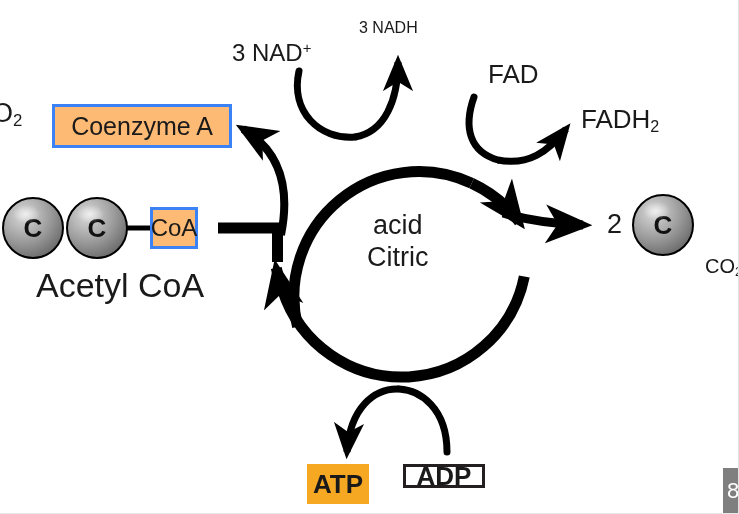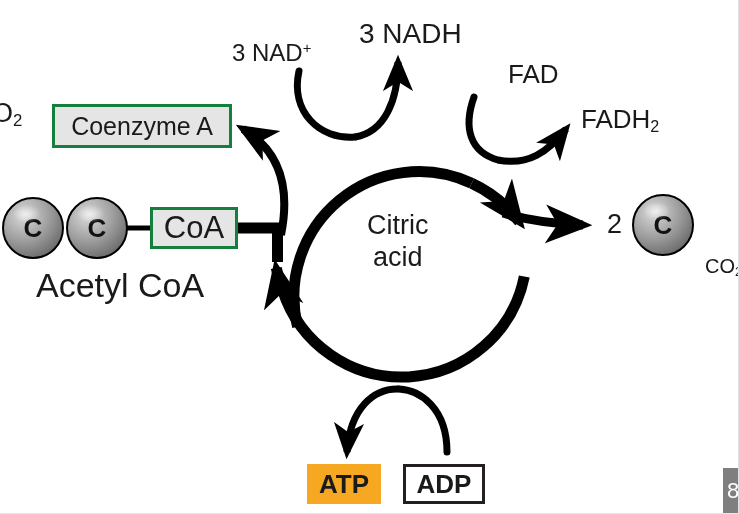--- a/index.html
+++ b/index.html
@@ -43,22 +43,22 @@
     position: absolute;
     box-sizing: border-box;
     display: flex;
     align-items: center;
     justify-content: center;
     color: #1a1a1a;
     font-family: "Liberation Sans", sans-serif;
     white-space: nowrap;
   }
   .box-lavender {
-    background: #e5e5e5;
-    border: 3px solid #15803d;
+    background: #fdba74;
+    border: 3px solid #3b82f6;
   }
   .box-orange {
     background: #f7a823;
     border: none;
     font-weight: bold;
   }
   .box-white {
     background: #ffffff;
     border: 3px solid #231f20;
     font-weight: bold;
@@ -179,52 +179,52 @@
   </div>
 
   <div class="csphere" style="left:2px; top:197px; width:62px; height:62px; font-size:26px;">
     <span>C</span>
   </div>
 
   <div class="csphere" style="left:66px; top:197px; width:62px; height:62px; font-size:26px;">
     <span>C</span>
   </div>
 
-  <div class="boxlabel box-lavender" style="left:150px; top:207px; width:88px; height:42px; font-size:31px;text-align:center;">
+  <div class="boxlabel box-lavender" style="left:150px; top:207px; width:48px; height:42px; font-size:24px;text-align:center;">
     <span>CoA</span>
   </div>
 
   <div class="lbl" style="left:36px; top:268px; font-size:34px;">Acetyl CoA</div>
 
   <div class="lbl" style="left:232px; top:41px; font-size:24px;"><span>3</span>&nbsp;<span>NAD</span><sup>+</sup></div>
 
-  <div class="lbl" style="left:359px; top:20px; font-size:28px;"><span>3</span>&nbsp;<span>NADH</span></div>
-
-  <div class="lbl" style="left:488px; top:61px; font-size:26px;margin-left:20px;">FAD</div>
+  <div class="lbl" style="left:359px; top:20px; font-size:16px;"><span>3</span>&nbsp;<span>NADH</span></div>
+
+  <div class="lbl" style="left:488px; top:61px; font-size:26px;">FAD</div>
 
   <div class="lbl" style="left:581px; top:106px; font-size:26px;text-align:right;"><span>FADH</span><sub>2</sub></div>
 
   <div class="lbl" style="left:367px; top:209px; font-size:27px; line-height:32px; text-align:center;">
+    <div>acid</div>
     <div>Citric</div>
-    <div>acid</div>
   </div>
 
   <div class="lbl" style="left:607px; top:211px; font-size:27px;">2</div>
 
   <div class="csphere" style="left:632px; top:194px; width:62px; height:62px; font-size:26px;">
     <span>C</span>
   </div>
 
   <div class="lbl" style="left:705px; top:256px; font-size:20px;"><span>CO</span><sub>2</sub></div>
 
-  <div class="boxlabel box-orange" style="left:307px; top:464px; width:74px; height:40px; font-size:26px;justify-content:center;">
+  <div class="boxlabel box-orange" style="left:307px; top:464px; width:62px; height:40px; font-size:26px;justify-content:center;">
     <span>ATP</span>
   </div>
 
-  <div class="boxlabel box-white" style="left:403px; top:464px; width:82px; height:40px; font-size:26px;">
+  <div class="boxlabel box-white" style="left:403px; top:464px; width:82px; height:24px; font-size:26px;">
     <span>ADP</span>
   </div>
 
   <div id="page-badge" style="left:723px; top:468px; width:22px; height:46px; font-size:22px; padding-left:4px;">
     <span>8</span>
   </div>
 
   <div id="right-edge-rule"></div>
   <div id="bottom-edge-rule"></div>
 

